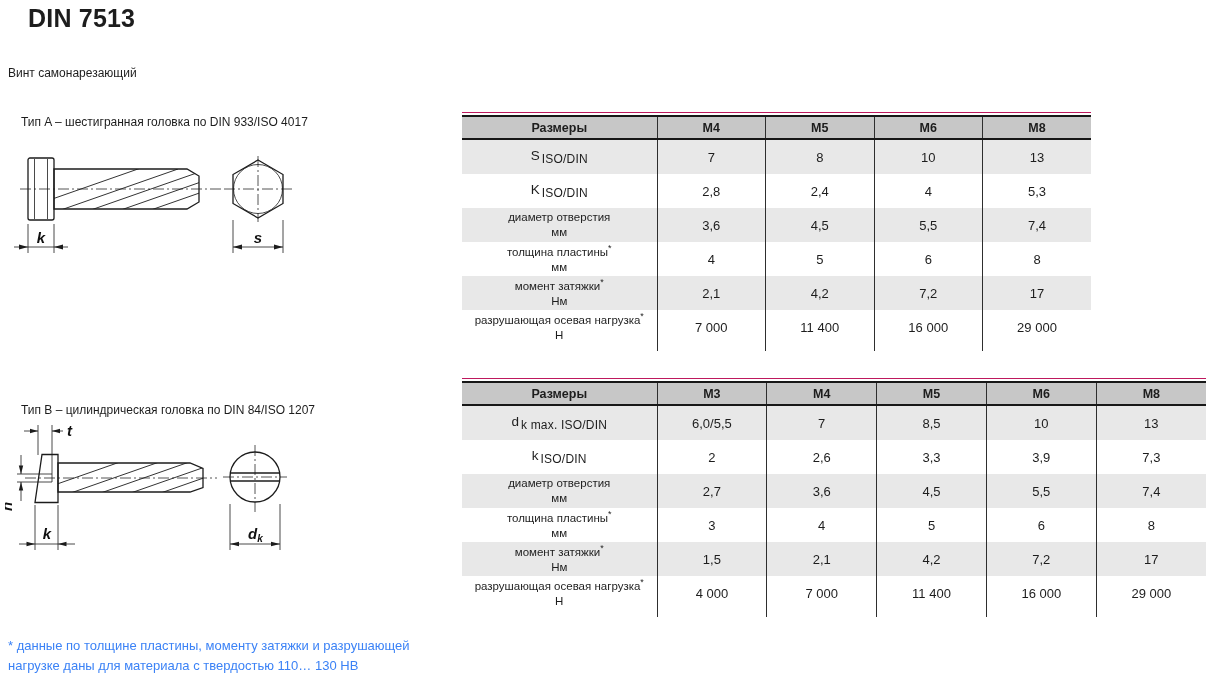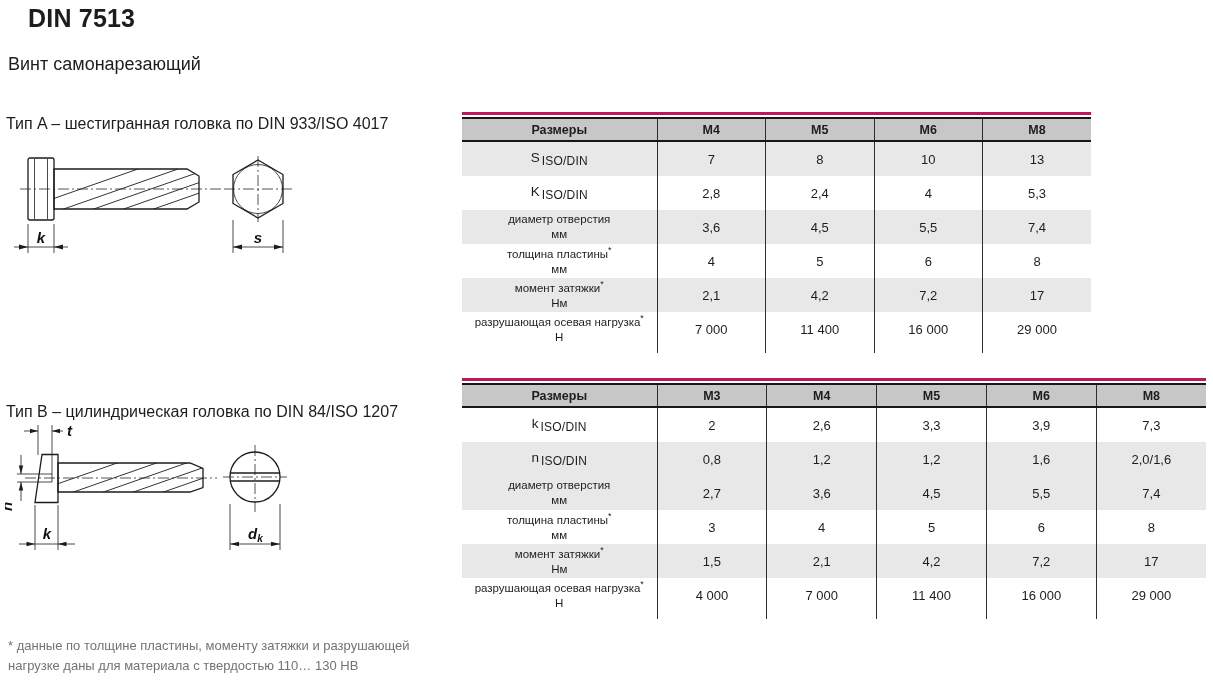--- a/index.html
+++ b/index.html
@@ -2,27 +2,27 @@
 <html><head>
 <meta charset="utf-8">
 <style>
   html,body{margin:0;padding:0;}
   body{
     width:1213px;height:686px;position:relative;background:#ffffff;
     font-family:"Liberation Sans", sans-serif;color:#1d1d1d;overflow:hidden;
   }
   .abs{position:absolute;}
   .doc-title{left:8px;top:4px;font-size:25px;font-weight:bold;letter-spacing:.2px;margin-left:20px;}
-  .doc-subtitle{left:8px;top:54px;font-size:18px;}
-  .section-title{left:6px;font-size:16px;}
+  .doc-subtitle{left:8px;top:66px;font-size:12px;}
+  .section-title{left:21px;font-size:12px;}
   .section-title.a{top:115px;}
   .section-title.b{top:385px;margin-top:18px;}
-  .footnote{left:8px;top:636px;font-size:13px;line-height:1.55;color:#737373;}
+  .footnote{left:8px;top:636px;font-size:13px;line-height:1.55;color:#3b82f6;}
   
-  .table-wrap{position:absolute;border-top:3px solid #be185d;padding-top:2px;}
+  .table-wrap{position:absolute;border-top:1px solid #be185d;padding-top:2px;}
   .table-wrap.a{left:462px;top:112px;width:629px;}
   .table-wrap.b{left:462px;top:378px;width:744px;}
   table.spec-table{border-collapse:collapse;table-layout:fixed;width:100%;}
   .spec-table col.col-label{width:195px;}
   .spec-table th{
     background:#c7c7c7;border-top:2px solid #171717;border-bottom:2px solid #171717;
     font-size:12.5px;font-weight:bold;height:21px;padding:0;text-align:center;
   }
   .spec-table td{padding:0;text-align:center;vertical-align:middle;height:34px;}
   .spec-table th+th,.spec-table td+td{border-left:1px solid #2e2e2e;}
@@ -249,37 +249,37 @@
         <tr>
           <th>Размеры</th>
           <th>M3</th>
           <th>M4</th>
           <th>M5</th>
           <th>M6</th>
           <th>M8</th>
         </tr>
       </thead>
       <tbody>
+        <tr class="shade">
+          <td class="label-cell"><span class="sym">d</span><span class="sub">k max. ISO/DIN</span></td>
+          <td class="val">6,0/5,5</td>
+          <td class="val">7</td>
+          <td class="val">8,5</td>
+          <td class="val">10</td>
+          <td class="val">13</td>
+        </tr>
         <tr>
           <td class="label-cell"><span class="sym">k</span><span class="sub">ISO/DIN</span></td>
           <td class="val">2</td>
           <td class="val">2,6</td>
           <td class="val">3,3</td>
           <td class="val">3,9</td>
           <td class="val">7,3</td>
         </tr>
         <tr class="shade">
-          <td class="label-cell"><span class="sym">n</span><span class="sub">ISO/DIN</span></td>
-          <td class="val">0,8</td>
-          <td class="val">1,2</td>
-          <td class="val">1,2</td>
-          <td class="val">1,6</td>
-          <td class="val">2,0/1,6</td>
-        </tr>
-        <tr class="shade">
           <td class="label-cell">
             <div class="lline">диаметр отверстия</div>
             <div class="lline">мм</div>
           </td>
           <td class="val">2,7</td>
           <td class="val">3,6</td>
           <td class="val">4,5</td>
           <td class="val">5,5</td>
           <td class="val">7,4</td>
         </tr>

